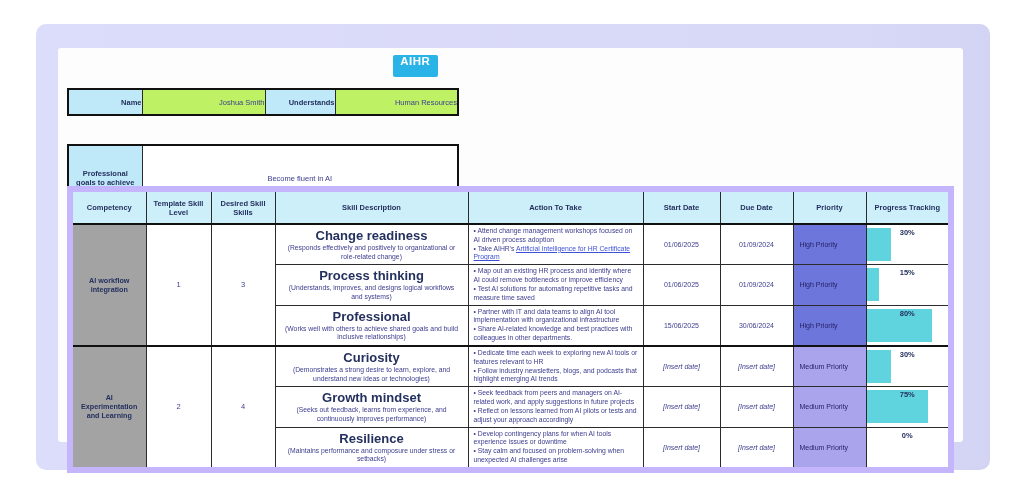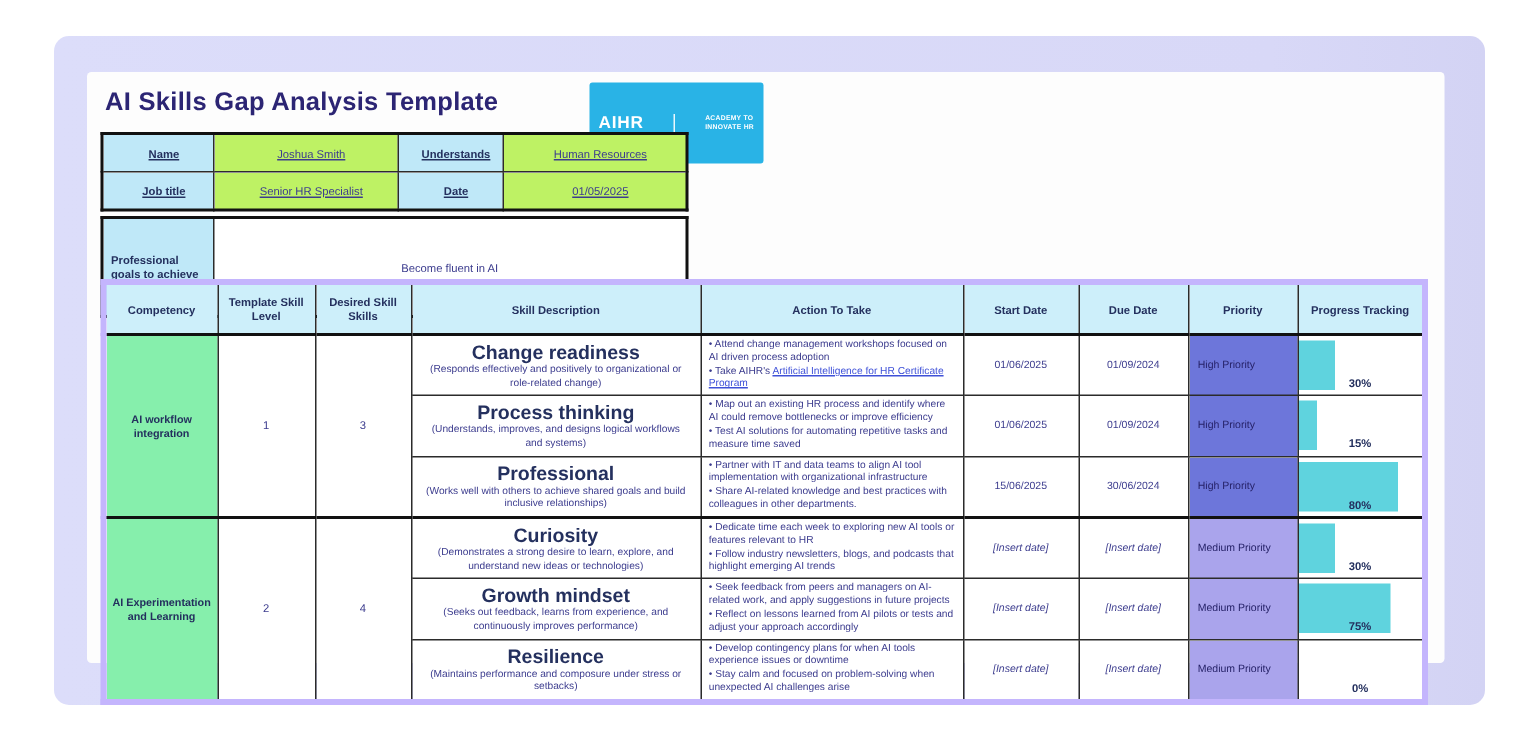--- a/index.html
+++ b/index.html
@@ -16,73 +16,72 @@
     position:absolute;left:22px;top:24px;width:905px;height:394px;
     background:#fdfdfd;border-radius:3px;
   }
   
   .title{
     position:absolute;left:12px;top:10px;font-size:17px;font-weight:bold;
     color:#2c2574;letter-spacing:.2px;white-space:nowrap;
   }
   .logo{
     position:absolute;left:335px;top:7px;height:22px;display:flex;align-items:center;
-    padding:16px 6px;border-radius:2px;gap:20px;
+    padding:0 6px;border-radius:2px;gap:20px;flex-direction:column;
   }
   .logo .brand{color:#fff;font-weight:bold;font-size:11.5px;letter-spacing:.5px;}
   .logo .sep{width:1px;height:12px;background:#ffffff;opacity:.9;}
   .logo .tag{display:flex;flex-direction:column;justify-content:center;}
   .logo .tag div{color:#fff;font-size:4.5px;font-weight:bold;line-height:1.3;letter-spacing:.2px;}
   
   table{border-collapse:collapse;table-layout:fixed;}
   td,th{border:1px solid #2b2b2b;overflow:hidden;}
   
   .profile{position:absolute;left:9px;top:40px;width:390px;border:2px solid #111;}
-  .profile td{height:24px;font-size:7.5px;padding:0 0 0 8px;text-align:center;vertical-align:middle;text-decoration:underline;}
+  .profile td{height:24px;font-size:7.5px;padding:0 0 0 8px;text-align:right;vertical-align:middle;}
   .profile .flabel{background:#bfe8f8;font-weight:bold;color:#24305e;}
   .profile .fvalue{background:#bef264;color:#3c3c8e;}
   
   .goals{position:absolute;left:9px;top:96px;width:392px;border:2px solid #111;}
   .goals td{height:36px;font-size:7.5px;vertical-align:middle;}
-  .goals .flabel{background:#bfe8f8;font-weight:bold;color:#24305e;text-align:left;padding:14px 5px;}
+  .goals .flabel{background:#bfe8f8;font-weight:bold;color:#24305e;text-align:center;padding:14px 5px;}
   .goals .fvalue{background:#ffffff;color:#3c3c8e;text-align:center;}
   
-  .skills{position:absolute;left:9px;top:138px;width:881px;border:4px solid #c4b5fd;}
+  .skills{position:absolute;left:9px;top:138px;width:881px;border:6px solid #c4b5fd;}
   .skills th{
     height:27px;background:#cdeffa;font-size:7.5px;font-weight:bold;color:#24305e;
     text-align:center;vertical-align:middle;padding:0 2px;border-bottom:2px solid #111;
   }
   .skills td{vertical-align:middle;font-size:7px;color:#3c3c8e;background:#fff;}
   .skills tr{height:35px;}
   .skills tr.tall{height:36px;}
   .skills tr.group-start td{border-top:2px solid #111;}
-  .skills .comp{background:#86efac;font-weight:bold;color:#24305e;text-align:center;padding:2px 4px;font-size:7.2px;}
+  .skills .comp{background:#a3a3a3;font-weight:bold;color:#24305e;text-align:center;padding:2px 4px;font-size:7.2px;}
   .skills .lvl{text-align:center;font-size:7.5px;}
   .skills .desc{text-align:center;padding:2px 7px;}
   .skills .skill-name{font-weight:bold;color:#24305e;font-size:13px;margin-bottom:1px;}
   .skills .skill-detail{font-size:6.8px;line-height:1.25;}
   .skills .action{text-align:left;padding:2px 5px;font-size:6.8px;line-height:1.3;}
   .skills .action a{color:#3f51d8;text-decoration:underline;}
   .skills .date{text-align:center;font-size:7px;}
   .skills .placeholder{font-style:italic;}
   .skills .priority{padding:0 0 0 6px;font-size:7px;color:#262268;}
   .skills td.progress{padding:0;}
-  .progress-box{position:relative;height:100%;min-height:33px;display:flex;align-items:flex-end;justify-content:center;}
+  .progress-box{position:relative;height:100%;min-height:33px;display:flex;align-items:flex-start;justify-content:center;}
   .progress-box .bar{position:absolute;left:0;top:0;bottom:0;}
   .progress-box .pct{position:relative;font-weight:bold;font-size:7.5px;color:#24305e;}
   .col-c0{width:76px}.col-c1{width:65px}.col-c2{width:64px}.col-c3{width:193px}
   .col-c4{width:175px}.col-c5{width:77px}.col-c6{width:73px}.col-c7{width:73px}.col-c8{width:85px}
 </style>
 </head>
 <body>
 
 <div class="panel">
   <div class="card">
 
-    <div class="title">AI Skills Gap Analysis Template</div>
 
     <div class="logo" style="background: rgb(41, 179, 230);">
       <span class="brand">AIHR</span>
       <span class="sep"></span>
       <span class="tag">
         <div>ACADEMY TO</div>
         <div>INNOVATE HR</div>
       </span>
     </div>
 
@@ -92,26 +91,20 @@
           <col style="width:123px">
           <col style="width:70px">
           <col style="width:123px">
         </colgroup>
       <tbody>
           <tr>
         <td class="flabel">Name</td>
         <td class="fvalue">Joshua Smith</td>
         <td class="flabel">Understands</td>
         <td class="fvalue">Human Resources</td>
-      </tr>
-      <tr>
-        <td class="flabel">Job title</td>
-        <td class="fvalue">Senior HR Specialist</td>
-        <td class="flabel">Date</td>
-        <td class="fvalue">01/05/2025</td>
       </tr>
     </tbody>
       </table>
 
     <table class="goals">
       <colgroup>
           <col style="width:74px">
           <col>
         </colgroup>
       <tbody>

